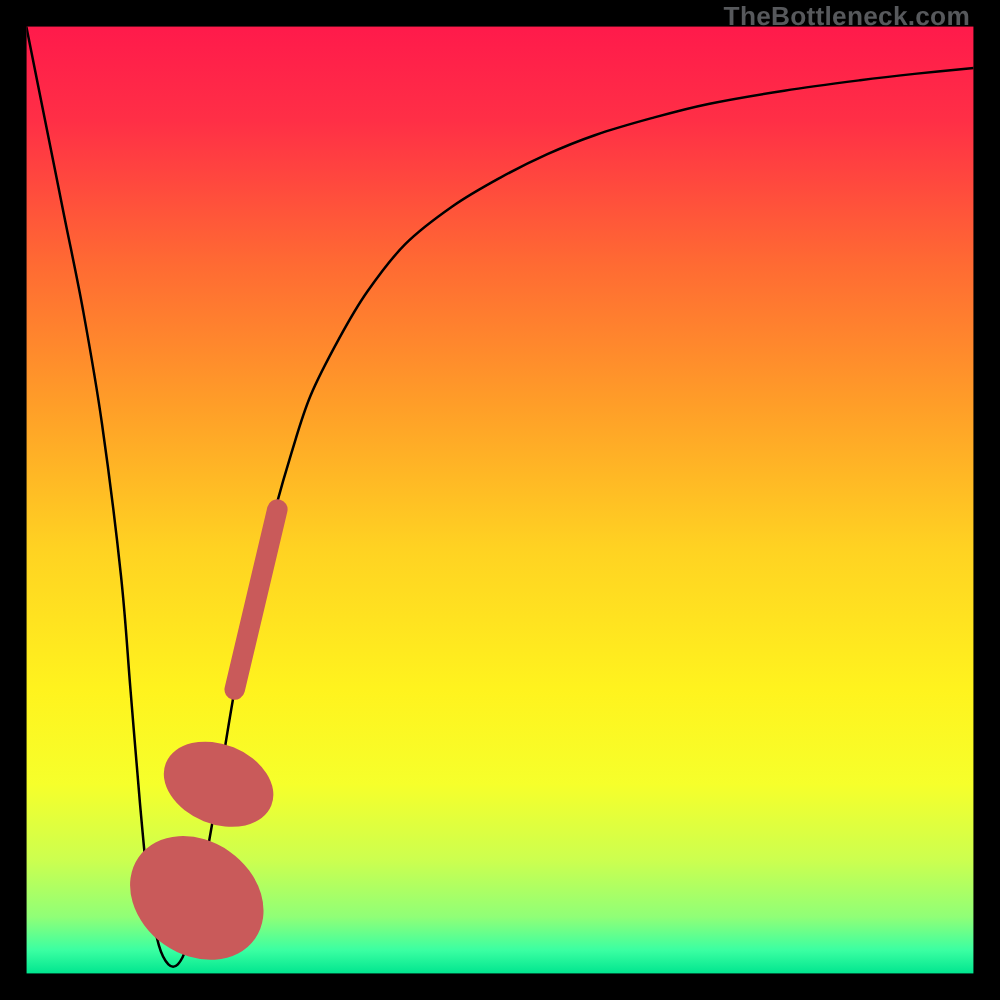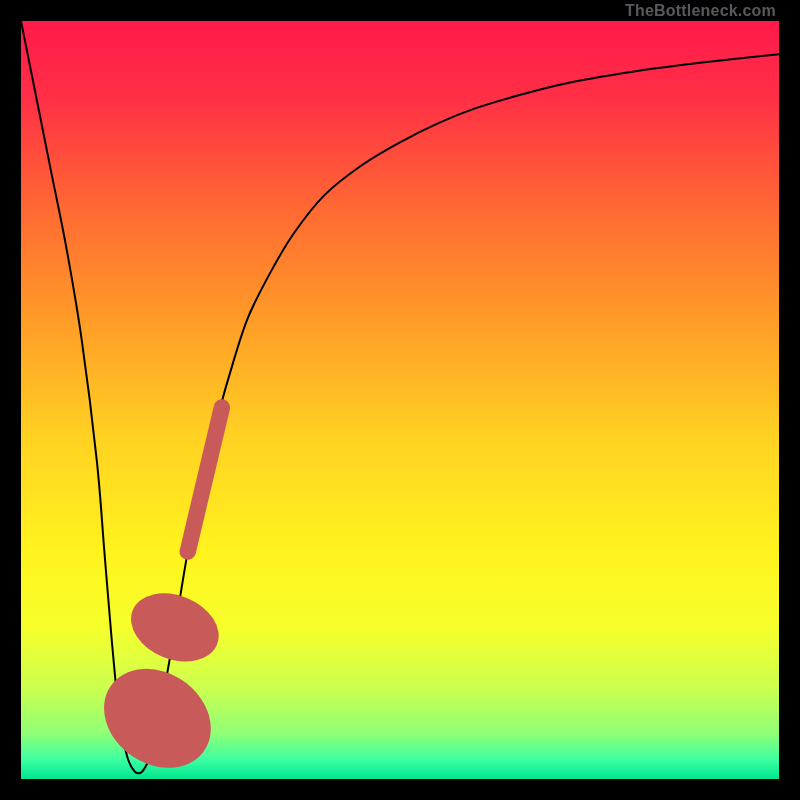--- a/index.html
+++ b/index.html
@@ -31,21 +31,21 @@
   }
   .curve {
     position: absolute;
     inset: 0;
   }
   .watermark {
     position: absolute;
     top: 2px;
     right: 24px;
     color: #57595c;
-    font-size: 16px;
+    font-size: 21px;
     font-weight: 600;
     letter-spacing: 0.2px;
     user-select: none;
   }
 </style>
 </head>
 <body>
 
 <div class="stage">
   <div class="plot">

